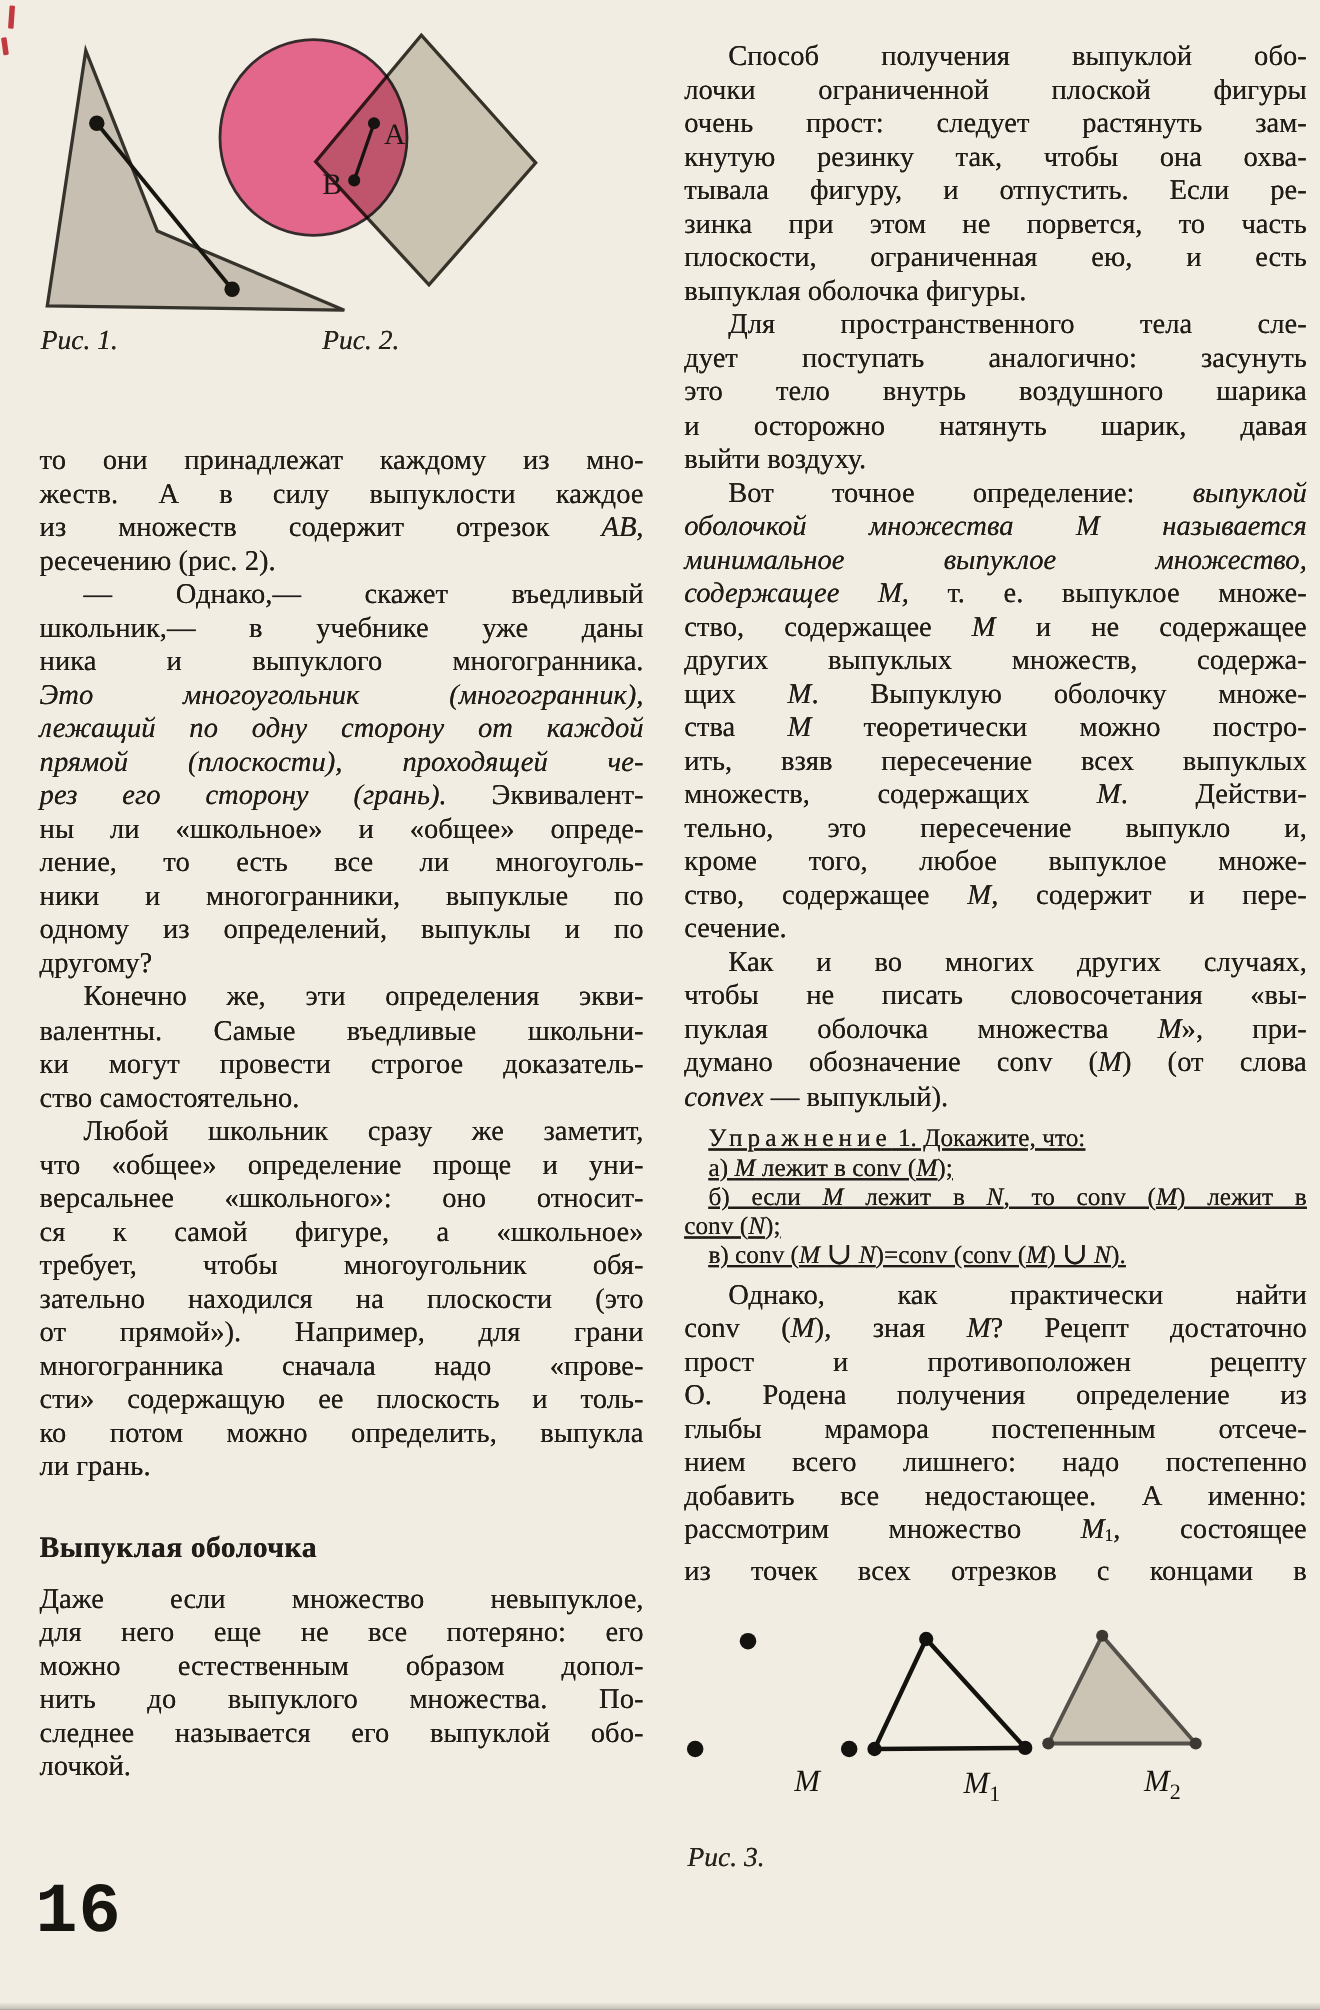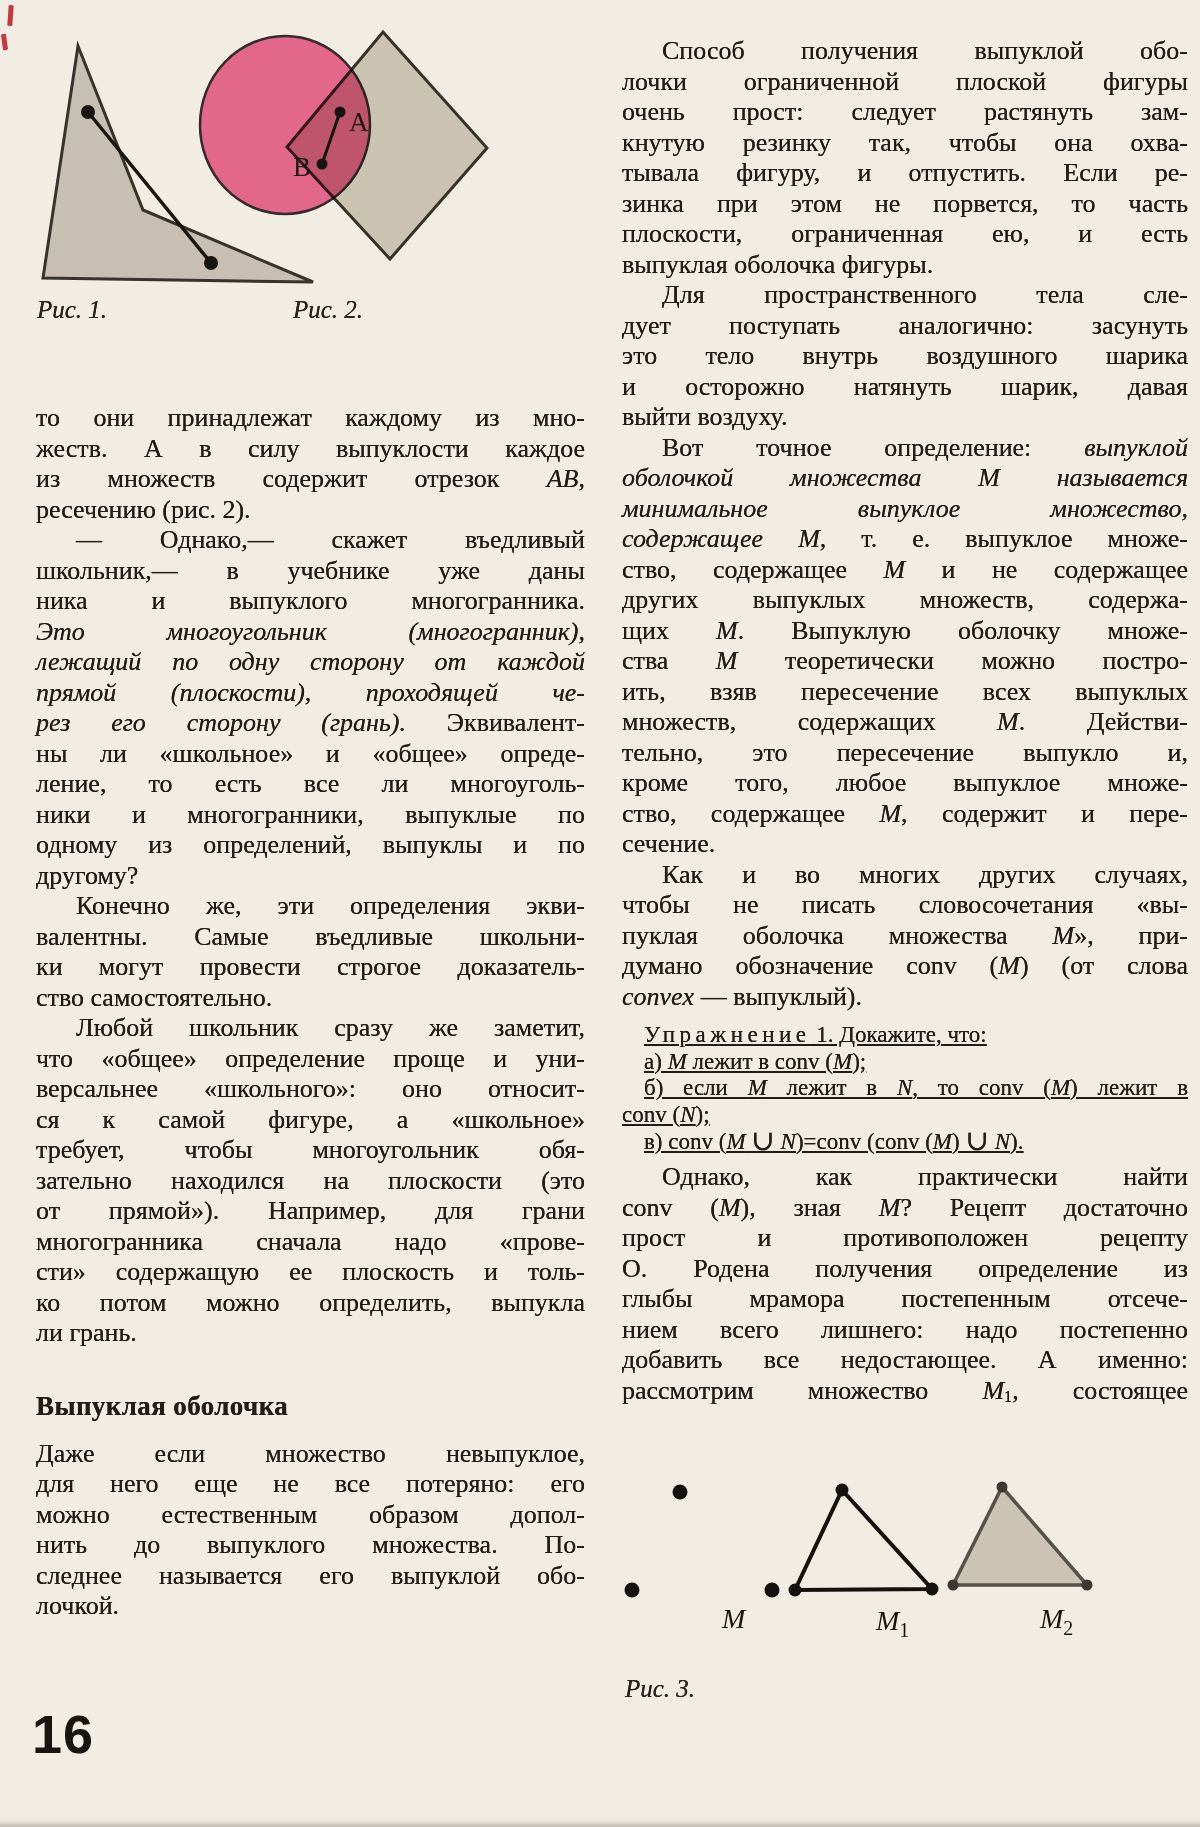--- a/index.html
+++ b/index.html
@@ -16,22 +16,22 @@
   .line.ind{text-indent:40px;}
   span.i{font-style:italic;}
   span.ls{letter-spacing:4.5px;}
   span.sub{font-size:0.62em;vertical-align:-0.18em;}
   span.cup{font-size:1.22em;vertical-align:-0.04em;}
   .ex{margin:10px 0 7px;}
   .ex .line{font-size:23px;line-height:26.5px;text-decoration:underline;}
   .ex .line.ind{text-indent:22px;}
   .col-heading{font-weight:bold;font-size:27px;line-height:30px;margin:42px 0 18px;
         letter-spacing:0.4px;text-shadow:0 0 0.4px currentColor;}
-  .page-number{position:absolute;left:32px;top:1703px;font-size:54px;font-weight:bold;
-        font-family:Liberation Sans, sans-serif;letter-spacing:1px;color:#17150f;}
+  .page-number{position:absolute;left:32px;top:1703px;font-size:64px;font-weight:bold;
+        font-family:Liberation Mono, monospace;letter-spacing:1px;color:#17150f;}
   .fig12{position:absolute;left:0;top:0;width:560px;height:345px;}
   .fig3{position:absolute;left:600px;top:1425px;width:580px;height:300px;}
   .fig-caption{position:absolute;font-style:italic;font-size:25px;color:#26231d;
         text-shadow:0 0 0.4px currentColor;white-space:nowrap;}
   .cap1{left:37px;top:296px;}
   .cap2{left:293px;top:296px;}
   .cap3{left:25px;top:250px;}
   .ab-label{font-family:"Liberation Serif","DejaVu Serif",serif;font-size:27px;fill:#1b1813;}
   .fig-label{font-family:"Liberation Serif","DejaVu Serif",serif;font-size:28px;
         font-style:italic;fill:#17150f;}
@@ -170,20 +170,21 @@
       </div>
       <div class="para">
         <div class="line j ind"><span>Однако, как практически найти</span></div>
         <div class="line j"><span>conv (</span><span class="i">M</span><span>), зная </span><span class="i">M</span><span>? Рецепт достаточно</span></div>
         <div class="line j"><span>прост и противоположен рецепту</span></div>
         <div class="line j"><span>О. Родена получения определение из</span></div>
         <div class="line j"><span>глыбы мрамора постепенным отсече-</span></div>
         <div class="line j"><span>нием всего лишнего: надо постепенно</span></div>
         <div class="line j"><span>добавить все недостающее. А именно:</span></div>
         <div class="line j"><span>рассмотрим множество </span><span class="i">M</span><span class="sub">1</span><span>, состоящее</span></div>
+        <div class="line j"><span>из точек всех отрезков с концами в</span></div>
       </div>
     </div>
 
   <div class="fig3">
     <svg width="580" height="300" viewBox="600 1425 580 300">
 
       <circle cx="632" cy="1590" r="7.5" fill="#14120e"></circle>
       <circle cx="680" cy="1492" r="7.5" fill="#14120e"></circle>
       <circle cx="772" cy="1590" r="7.5" fill="#14120e"></circle>
 

